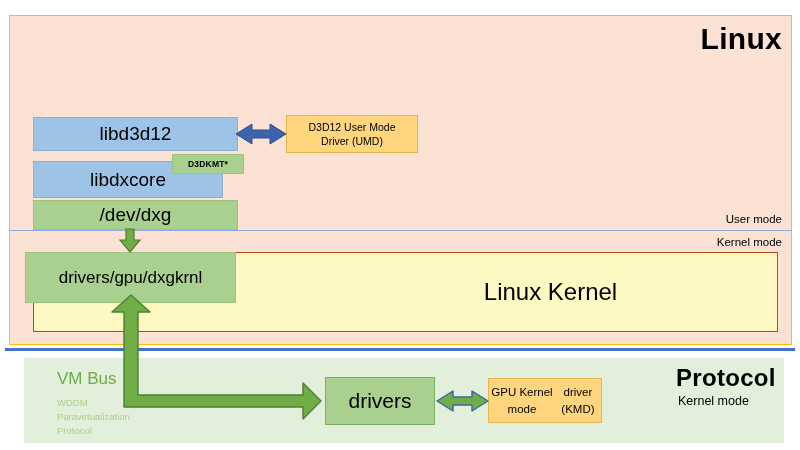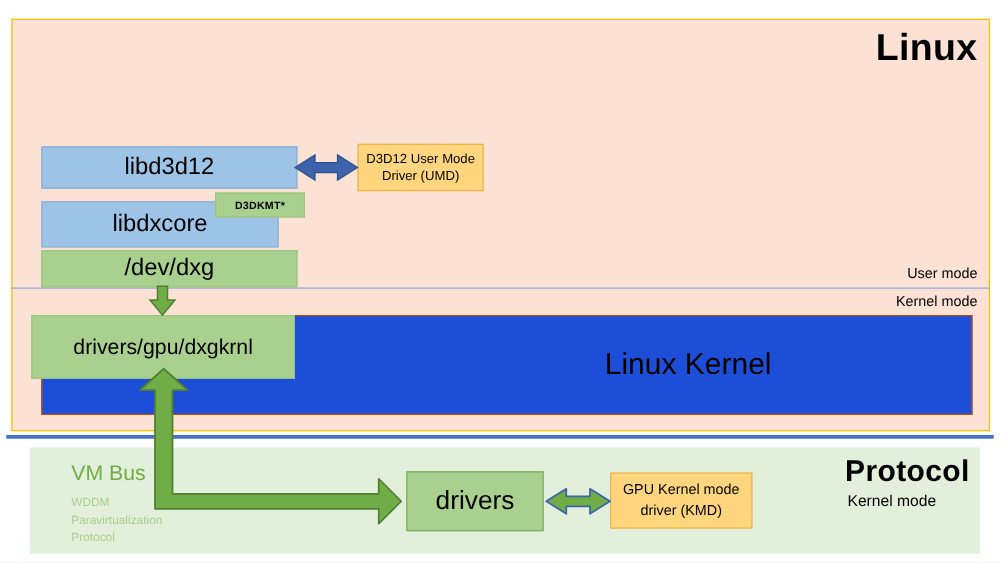--- a/index.html
+++ b/index.html
@@ -47,32 +47,32 @@
   
   .box{
     position:absolute;box-sizing:border-box;
     display:flex;align-items:center;justify-content:center;
     text-align:center;color:#000;
   }
   .box-blue{background:#9DC3E6;border:1px solid #8FAFD0;}
   .box-green{background:#A9D08E;border:1px solid #9CC47F;}
   .box-green-mid{background:#A9D08E;border:1px solid #7FAD5F;}
   .box-amber{background:#FFD57E;border:1px solid #E8B54D;}
-  .box-orange{background:#1d4ed8;border:1px solid #B24E0E;}
+  .box-orange{background:#fef9c3;border:1px solid #B24E0E;}
 
   #libd3d12{left:33px;top:117px;width:205px;height:34px;font-size:19px;}
   #libdxcore{left:33px;top:161px;width:190px;height:37px;font-size:19px;}
   #d3dkmt{left:172px;top:154px;width:72px;height:20px;font-size:8.5px;font-weight:bold;letter-spacing:.2px;}
   #devdxg{left:33px;top:200px;width:205px;height:30px;font-size:19px;}
   #linux-kernel{left:33px;top:252px;width:745px;height:80px;font-size:24px;color:#000;}
   #linux-kernel span{position:relative;left:145px;}
   #dxgkrnl-linux{left:25px;top:252px;width:211px;height:51px;font-size:17px;}
-  #umd{left:286px;top:115px;width:101px;height:38px;font-size:10.5px;line-height:1.35;flex-direction:column;}
+  #umd{left:286px;top:115px;width:132px;height:38px;font-size:10.5px;line-height:1.35;flex-direction:column;}
   #dxgkrnl-win{left:325px;top:377px;width:110px;height:48px;font-size:21px;}
-  #kmd{left:488px;top:378px;width:114px;height:45px;font-size:11.5px;line-height:1.4;flex-direction:column;}
+  #kmd{left:488px;top:378px;width:114px;height:45px;font-size:11.5px;line-height:1.4;flex-direction:row;}
 
   
   #vmbus-title{
     position:absolute;left:57px;top:369px;font-size:17px;
     font-weight:normal;color:#70AD47;
   }
   #vmbus-sub{
     position:absolute;left:57px;top:396px;font-size:9.5px;
     color:#A9D08E;line-height:1.45;
   }

